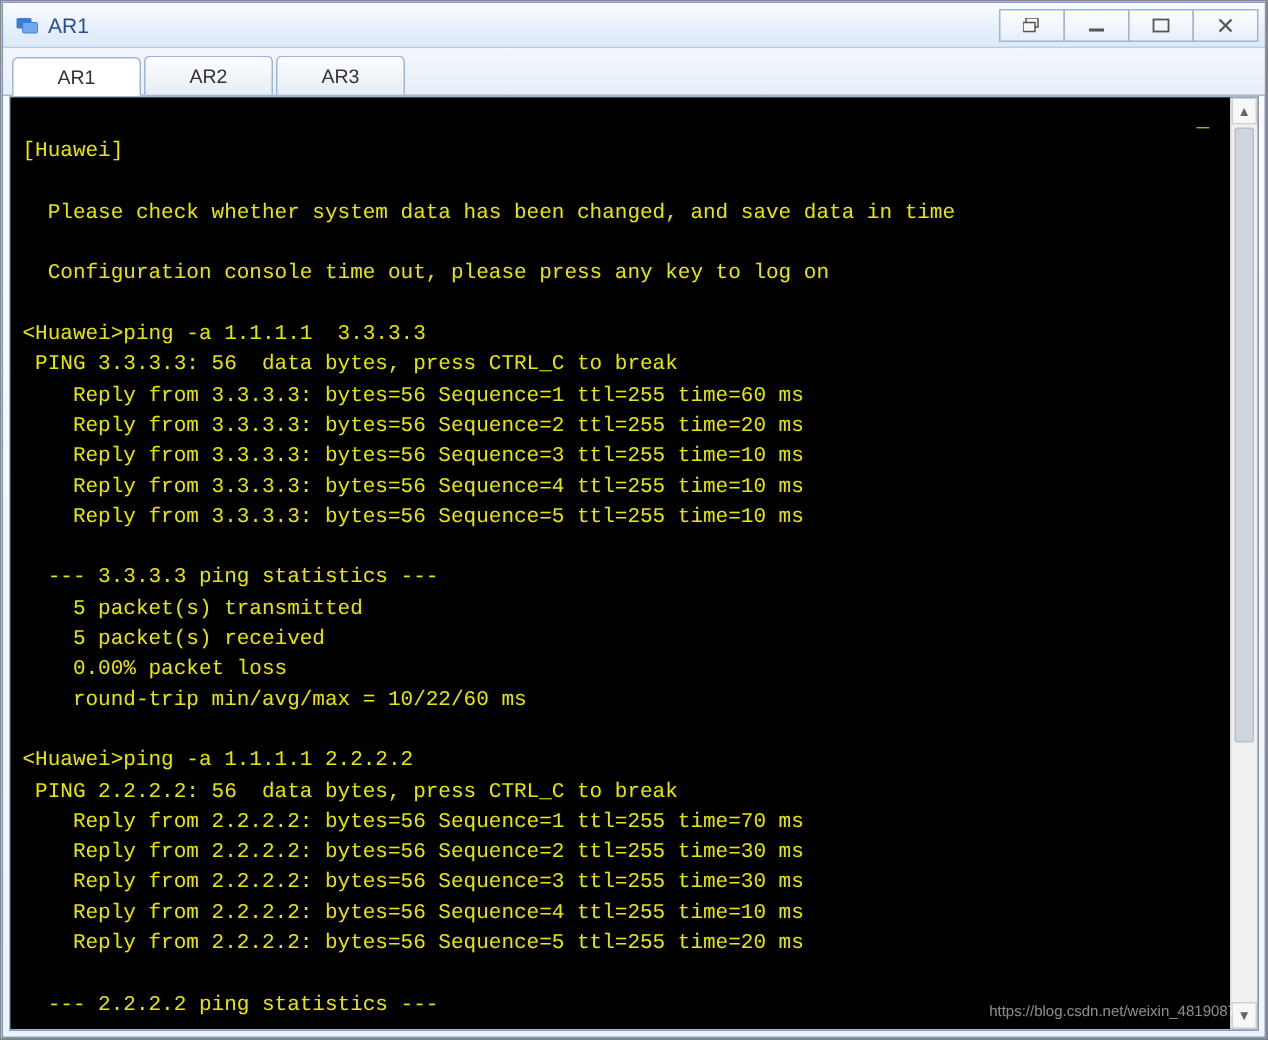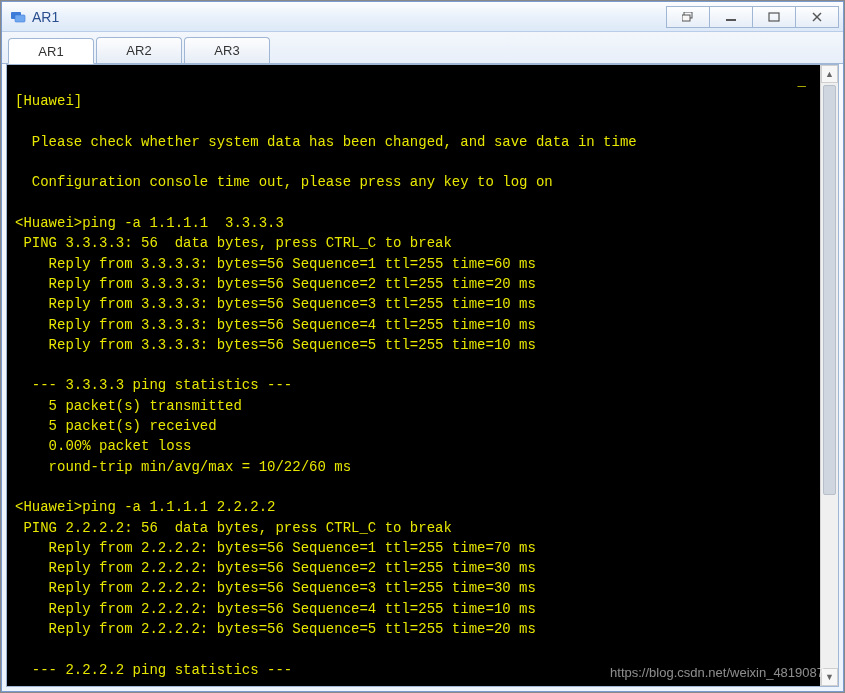--- a/index.html
+++ b/index.html
@@ -115,21 +115,21 @@
     position: absolute; left: 2px; right: 2px;
     top: 2px; height: 70%;
     background: #cfd6df;
     border: 1px solid #b6bfca;
     border-radius: 2px;
   }
   .watermark {
     position: absolute;
     right: 14px; bottom: 6px;
     color: rgba(255,255,255,0.55);
-    font-size: 13px;
+    font-size: 10px;
     font-family: Arial, sans-serif;
     pointer-events: none;
   }
 </style>
 </head>
 <body>
 
 <div class="window">
 
   <div class="titlebar">

